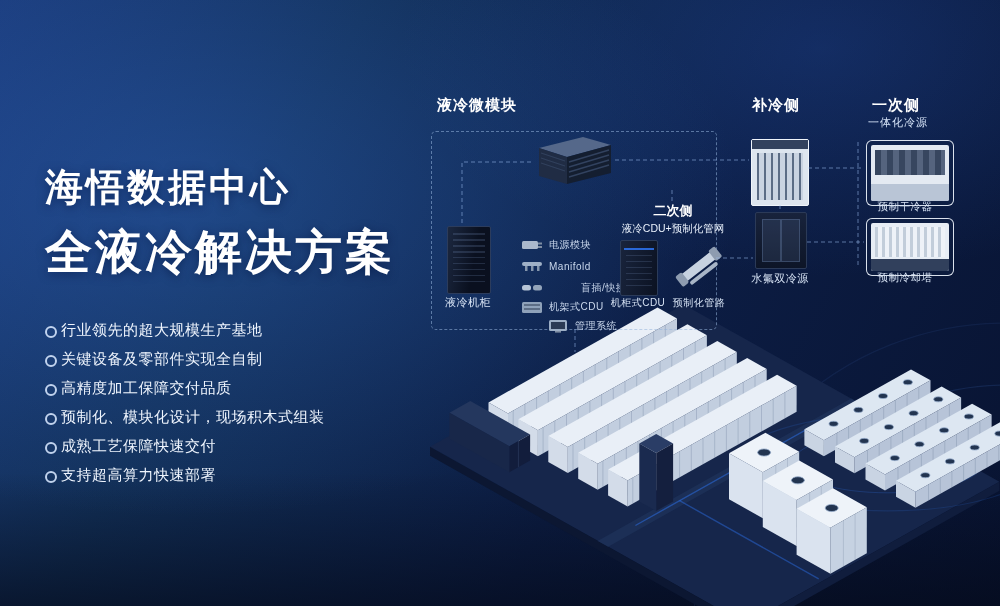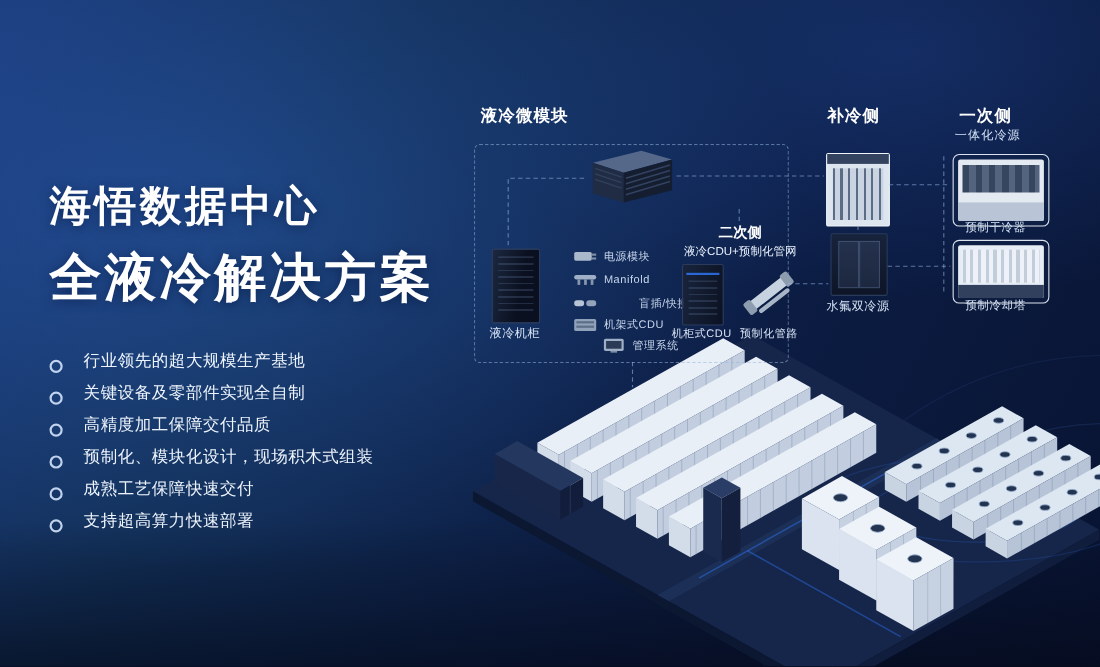--- a/index.html
+++ b/index.html
@@ -19,38 +19,38 @@
   .logo-row{display:flex;align-items:flex-end;gap:10px;}
   .logo-text{font-size:28px;font-weight:800;letter-spacing:4px;color:#fff;line-height:1;}
   .brand-divider{width:152px;height:1.5px;background:rgba(255,255,255,0.85);margin:7px 0 6px;}
   .tagline{font-size:13px;letter-spacing:6.5px;color:#fff;}
   
   .title-block{position:absolute;left:45px;top:162px;z-index:5;}
   .title-line1{margin:0;font-size:38px;font-weight:800;letter-spacing:3px;color:#fff;text-shadow:0 2px 10px rgba(0,18,60,0.55);}
   .title-line2{margin:8px 0 0;font-size:47px;font-weight:800;letter-spacing:3px;color:#fff;text-shadow:0 2px 10px rgba(0,18,60,0.55);}
   
   .features{position:absolute;left:45px;top:320px;z-index:5;list-style:none;margin:0;padding:0;}
-  .features li{display:flex;align-items:flex-end;gap:19px;margin:0 0 10px;font-family:Liberation Mono, monospace;}
+  .features li{display:flex;align-items:center;gap:4px;margin:0 0 10px;}
   .bullet{width:8px;height:8px;border:2px solid #cfe0f8;border-radius:50%;margin-top:4px;flex:none;opacity:.92;}
   .ftext{font-size:15px;color:#eef4fd;letter-spacing:0.5px;line-height:19px;}
   
   .diagram{position:absolute;inset:0;z-index:4;}
   .sec-h{position:absolute;font-size:15px;font-weight:700;letter-spacing:1px;color:#fff;}
   .sec-sub{position:absolute;font-size:11px;color:#d5e3f7;letter-spacing:1px;}
   .dashed-box{position:absolute;left:431px;top:131px;width:284px;height:197px;border:1px dashed rgba(150,180,220,0.55);border-radius:5px;}
   .comp-label{position:absolute;font-size:10.5px;color:#d8e4f5;text-align:center;letter-spacing:0.5px;}
   .sec2-block{position:absolute;left:610px;top:202px;width:126px;text-align:center;}
   .sec2-title{font-size:13px;font-weight:700;color:#fff;}
   .sec2-sub{font-size:10.5px;color:#e8f0fb;margin-top:2px;}
   
   .cabinet{position:absolute;left:447px;top:226px;width:42px;height:66px;border-radius:2px;
     background:linear-gradient(100deg,#1c2840 0%,#0a101f 60%);border:1px solid #2c3c5c;}
   .cabinet .slit{position:absolute;left:5px;right:5px;top:6px;bottom:6px;
     background:repeating-linear-gradient(180deg,rgba(140,170,220,0.18) 0 1.5px,transparent 1.5px 6px);}
-  .icon-row{position:absolute;display:flex;align-items:center;gap:6px;}
+  .icon-row{position:absolute;display:flex;align-items:center;gap:6px;margin-top:12px;}
   .icon-row .ilabel{font-size:10px;color:#c9d7ec;letter-spacing:0.5px;}
   .supp-top{position:absolute;left:751px;top:139px;width:56px;height:65px;background:#dde5ef;border:1px solid #f0f5fb;border-radius:2px;}
   .supp-top .head{position:absolute;left:0;right:0;top:0;height:9px;background:#33425e;}
   .supp-top .vslats{position:absolute;left:5px;right:5px;top:13px;bottom:5px;
     background:repeating-linear-gradient(90deg,#5b6c85 0 2px,#c9d3e1 2px 7px);}
   .dual-src{position:absolute;left:755px;top:212px;width:50px;height:55px;background:linear-gradient(180deg,#18233c,#0d1527);border:1px solid #2b3a58;border-radius:2px;}
   .dual-src .panel{position:absolute;top:6px;bottom:6px;width:17px;background:rgba(120,150,200,0.14);border:1px solid rgba(140,170,220,0.25);}
   .cdu-cab{position:absolute;left:620px;top:240px;width:36px;height:54px;background:linear-gradient(100deg,#19243c,#0b1222);border:1px solid #2b3b59;border-radius:2px;}
   .cdu-cab .blue{position:absolute;left:3px;right:3px;top:7px;height:2px;background:#2f7bff;opacity:.8;}
   .cdu-cab .grille{position:absolute;left:5px;right:5px;top:14px;bottom:6px;

